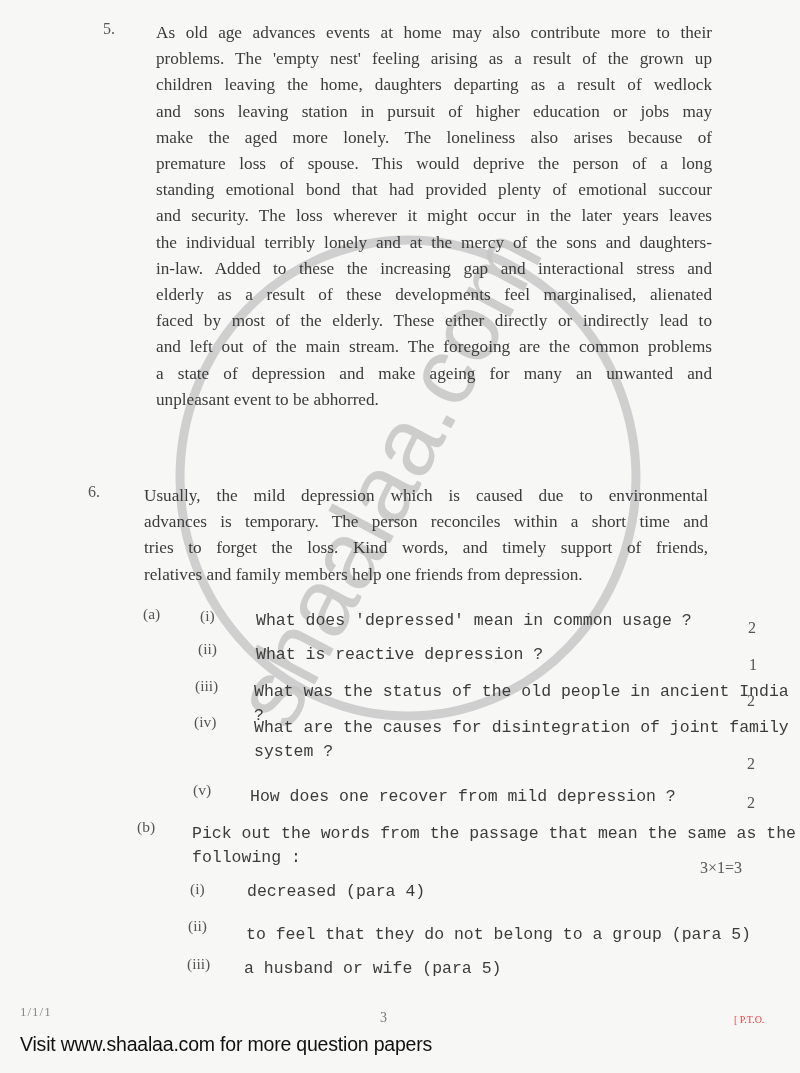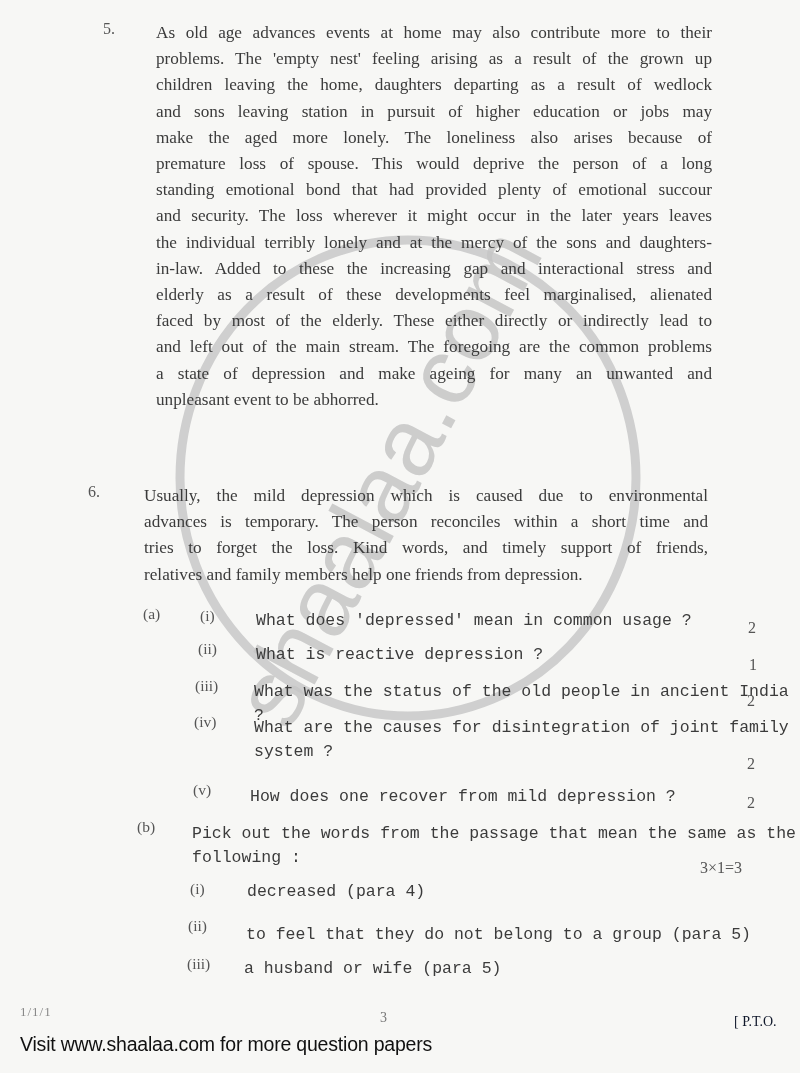--- a/index.html
+++ b/index.html
@@ -20,21 +20,21 @@
       text-align: justify; text-align-last: left;
       color: #3b3b3b;
     }
     .para .ln { display: block; text-align: justify; text-align-last: justify; white-space: nowrap; }
     .para .ln.last { text-align-last: left; }
     .q-label { position: absolute; font-size: 15.5px; color: #555; }
     .q-text  { position: absolute; font-size: 16.5px; color: #3b3b3b; line-height: 24px; font-family: Liberation Mono, monospace; }
     .mark    { position: absolute; font-size: 16px; color: #555; }
     .footer-left { position: absolute; left: 20px; top: 1004px; font-size: 13px; color: #888; letter-spacing: 1px; }
     .footer-page { position: absolute; left: 380px; top: 1010px; font-size: 14px; color: #777; }
-    .footer-pto  { position: absolute; left: 734px; top: 1014px; font-size: 14px; color: #0f172a; }
+    .footer-pto  { position: absolute; left: 734px; top: 1014px; font-size: 10px; color: #ef4444; }
     .banner {
       position: absolute; left: 20px; top: 1033px;
       font-family: "Liberation Sans", "DejaVu Sans", sans-serif;
       font-size: 19.5px; color: #111; letter-spacing: -0.2px;
     }
     .watermark {
       position: absolute; left: 168px; top: 228px; width: 480px; height: 500px;
       pointer-events: none;
     }
   </style>

